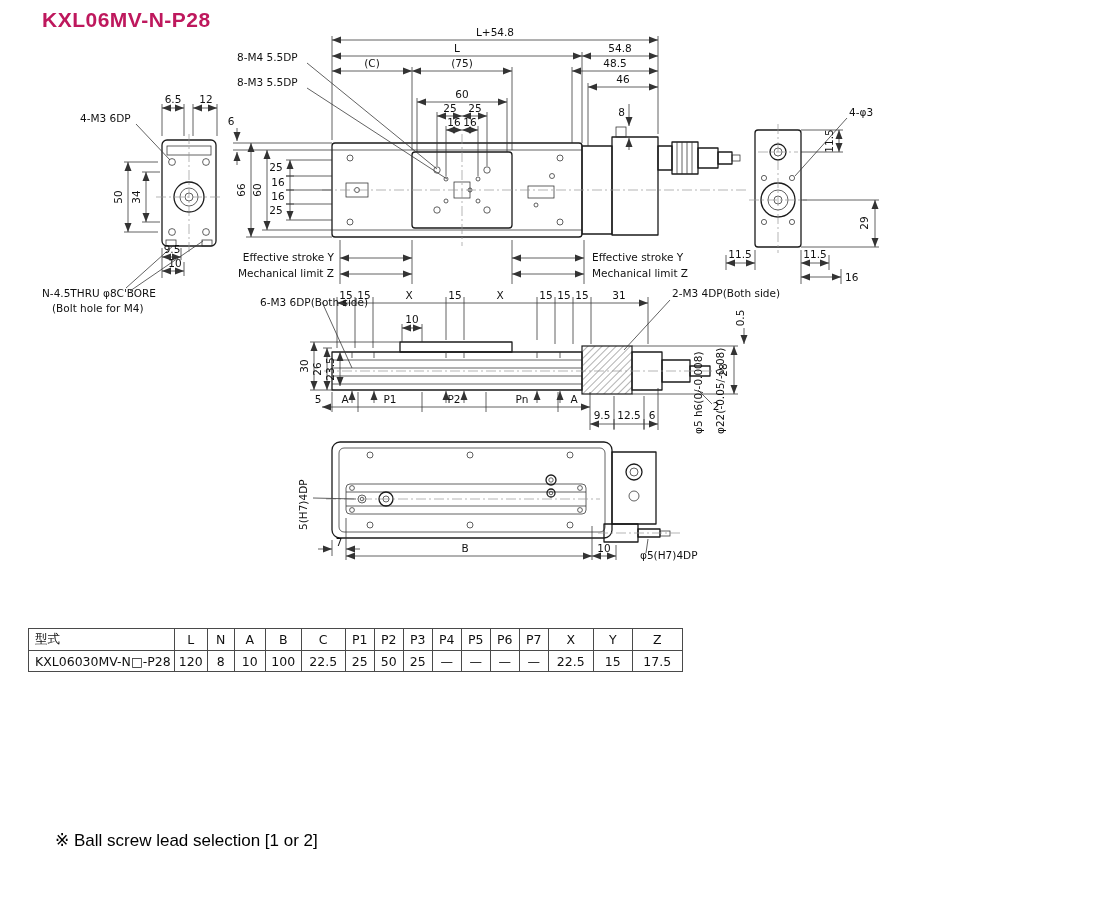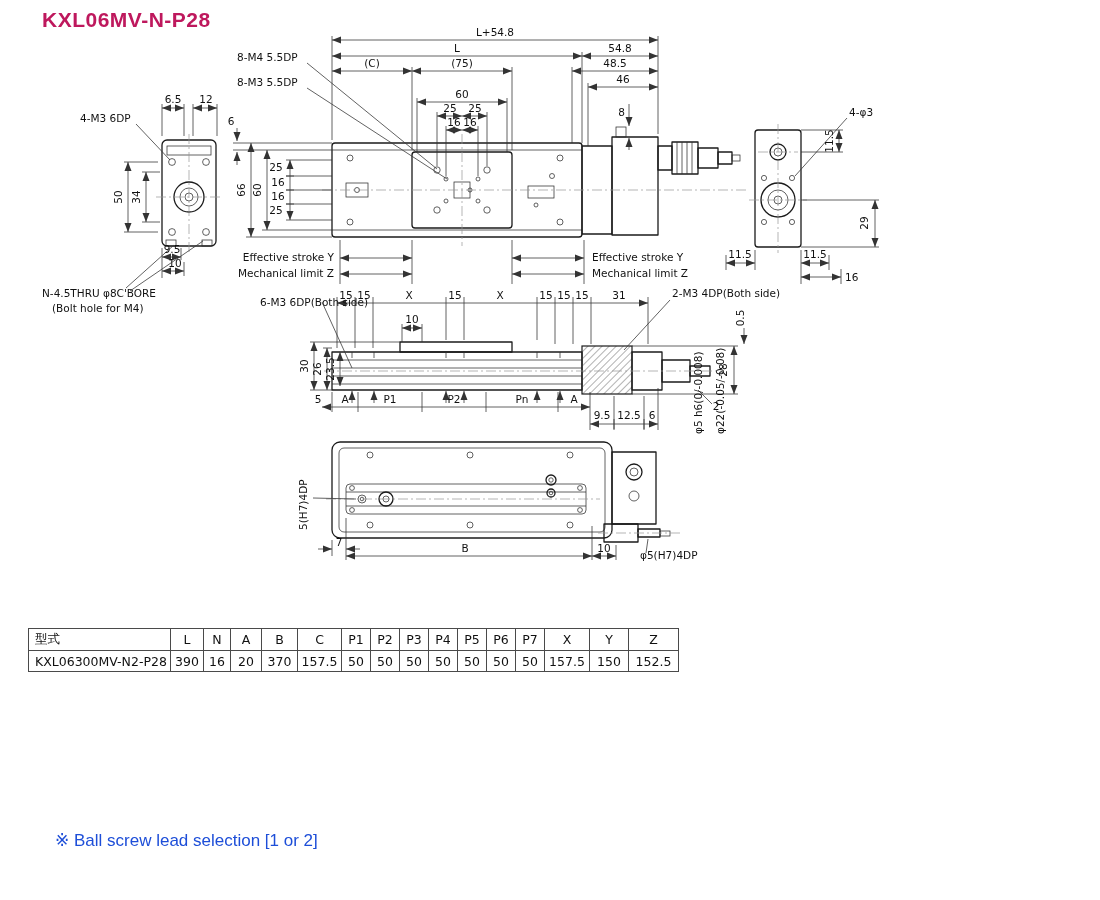--- a/index.html
+++ b/index.html
@@ -15,21 +15,21 @@
   .hatchrect{fill:url(#hatch);stroke:#1b1b1b;stroke-width:1.2;}
   .lbl{font-family:"DejaVu Sans",sans-serif;font-size:10.5px;fill:#111;}
   .mid{text-anchor:middle;}
   .end{text-anchor:end;}
   
   .dim-table{position:absolute;left:28px;top:628px;border-collapse:collapse;
              font-family:"DejaVu Sans",sans-serif;font-size:12.5px;color:#111;table-layout:fixed;}
   .dim-table th,.dim-table td{border:1px solid #4a4a4a;padding:2px 3px;text-align:center;
              height:16px;font-weight:normal;white-space:nowrap;overflow:hidden;}
   .dim-table th:first-child,.dim-table td.model{text-align:left;padding-left:6px;}
-  .note{position:absolute;left:55px;top:830px;font-size:17px;color:#1d4ed8;}
+  .note{position:absolute;left:55px;top:830px;font-size:17px;color:#000000;}
 </style>
 </head>
 <body>
 
 <div class="title">KXL06MV-N-P28</div>
 
 <svg class="drawing" width="1100" height="600" viewBox="0 0 1100 600">
   <defs>
     <marker id="arr" viewBox="0 0 10 10" refX="9.5" refY="5" markerWidth="10" markerHeight="10" orient="auto-start-reverse" markerUnits="userSpaceOnUse">
       <path d="M0.5,1.5 L9.5,5 L0.5,8.5 Z" fill="#333"></path>
@@ -459,33 +459,33 @@
         <th>P5</th>
         <th>P6</th>
         <th>P7</th>
         <th>X</th>
         <th>Y</th>
         <th>Z</th>
       </tr>
   </thead>
   <tbody id="table-body">
       <tr>
-        <td class="model">KXL06300MV-N2-P28</td>
-        <td>390</td>
-        <td>16</td>
-        <td>20</td>
-        <td>370</td>
-        <td>157.5</td>
+        <td class="model">KXL06030MV-N□-P28</td>
+        <td>120</td>
+        <td>8</td>
+        <td>10</td>
+        <td>100</td>
+        <td>22.5</td>
+        <td>25</td>
         <td>50</td>
-        <td>50</td>
-        <td>50</td>
-        <td>50</td>
-        <td>50</td>
-        <td>50</td>
-        <td>50</td>
-        <td>157.5</td>
-        <td>150</td>
-        <td>152.5</td>
+        <td>25</td>
+        <td>—</td>
+        <td>—</td>
+        <td>—</td>
+        <td>—</td>
+        <td>22.5</td>
+        <td>15</td>
+        <td>17.5</td>
       </tr>
     </tbody>
 </table>
 
 <div class="note">※ Ball screw lead selection [1 or 2]</div>
 
 </body></html>

